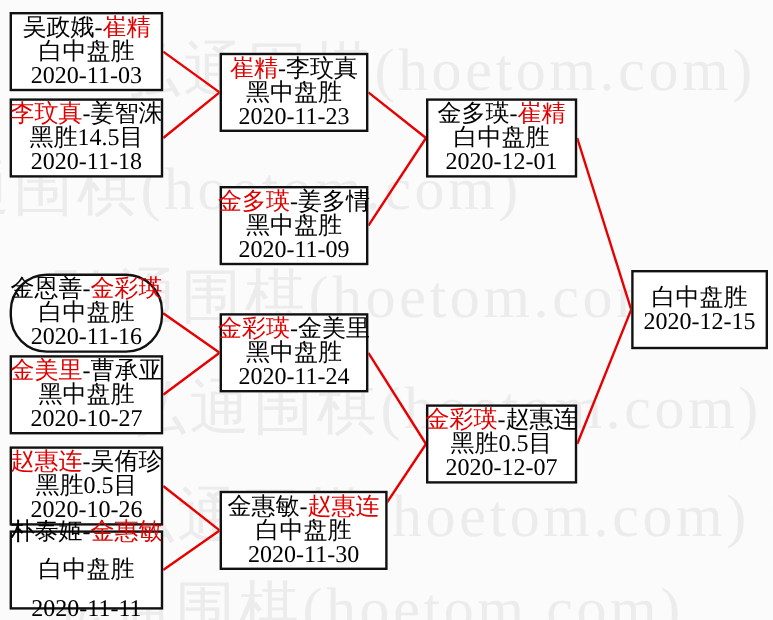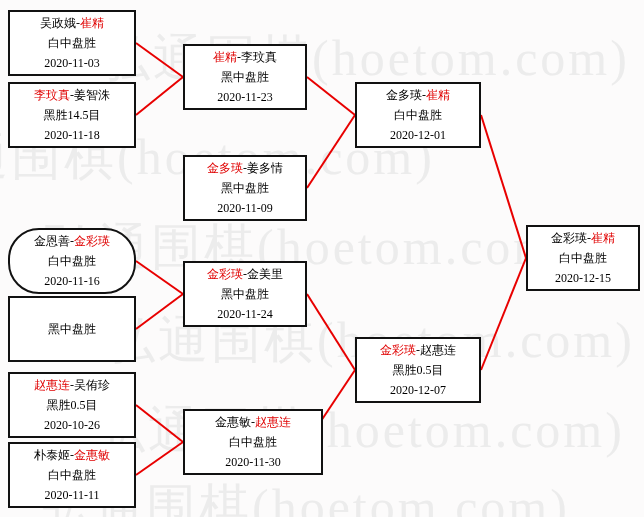--- a/index.html
+++ b/index.html
@@ -13,21 +13,21 @@
     font-size:50px; line-height:50px; letter-spacing:3px;
     white-space:nowrap; user-select:none;
     font-family:"Liberation Serif","DejaVu Serif",serif;
   }
   #lines { position:absolute; left:0; top:0; z-index:1; pointer-events:none; }
   .match {
     position:absolute; z-index:2; box-sizing:border-box;
     background:#ffffff; border:2px solid #111111;
     display:flex; flex-direction:column; justify-content:center;
     align-items:center; text-align:center;
-    font-size:12px; line-height:20px; color:#000000;
+    font-size:20px; line-height:20px; color:#000000;
   }
   .match .row { white-space:nowrap; }
 </style>
 </head>
 <body>
 
 <div id="stage">
   <div id="watermarks">
       <div class="wm" style="left: 100px; top: 33px; color: rgb(236, 236, 236);">弘通围棋(hoetom.com)</div>
       <div class="wm" style="left: -95px; top: 132px; color: rgb(236, 236, 236);">弘通围棋(hoetom.com)</div>
@@ -60,28 +60,30 @@
     <div class="row"><span style="color: rgb(224, 0, 0);">李玟真</span><span>-</span><span>姜智洙</span></div>
     <div class="row">黑胜14.5目</div>
     <div class="row">2020-11-18</div>
   </div>
       <div class="match" style="left: 8px; top: 228px; width: 128px; height: 66px; border-radius: 31px;">
     <div class="row"><span>金恩善</span><span>-</span><span style="color: rgb(224, 0, 0);">金彩瑛</span></div>
     <div class="row">白中盘胜</div>
     <div class="row">2020-11-16</div>
   </div>
       <div class="match" style="left: 8px; top: 296px; width: 128px; height: 66px;">
+    <div class="row"><span style="color: rgb(224, 0, 0);">金美里</span><span>-</span><span>曹承亚</span></div>
     <div class="row">黑中盘胜</div>
+    <div class="row">2020-10-27</div>
   </div>
       <div class="match" style="left: 8px; top: 372px; width: 128px; height: 66px;">
     <div class="row"><span style="color: rgb(224, 0, 0);">赵惠连</span><span>-</span><span>吴侑珍</span></div>
     <div class="row">黑胜0.5目</div>
     <div class="row">2020-10-26</div>
   </div>
-      <div class="match" style="left: 8px; top: 442px; width: 128px; height: 66px;">
+      <div class="match" style="left: 8px; top: 442px; width: 128px; height: 66px; gap: 12px;">
     <div class="row"><span>朴泰姬</span><span>-</span><span style="color: rgb(224, 0, 0);">金惠敏</span></div>
     <div class="row">白中盘胜</div>
     <div class="row">2020-11-11</div>
   </div>
       <div class="match" style="left: 183px; top: 44px; width: 124px; height: 66px;">
     <div class="row"><span style="color: rgb(224, 0, 0);">崔精</span><span>-</span><span>李玟真</span></div>
     <div class="row">黑中盘胜</div>
     <div class="row">2020-11-23</div>
   </div>
       <div class="match" style="left: 183px; top: 155px; width: 124px; height: 66px;">
@@ -103,18 +105,17 @@
     <div class="row"><span>金多瑛</span><span>-</span><span style="color: rgb(224, 0, 0);">崔精</span></div>
     <div class="row">白中盘胜</div>
     <div class="row">2020-12-01</div>
   </div>
       <div class="match" style="left: 355px; top: 337px; width: 126px; height: 66px;">
     <div class="row"><span style="color: rgb(224, 0, 0);">金彩瑛</span><span>-</span><span>赵惠连</span></div>
     <div class="row">黑胜0.5目</div>
     <div class="row">2020-12-07</div>
   </div>
       <div class="match" style="left: 526px; top: 225px; width: 114px; height: 66px;">
-    <div class="row"><span>金彩瑛</span><span>-</span><span style="color: rgb(224, 0, 0);">崔精</span></div>
     <div class="row">白中盘胜</div>
     <div class="row">2020-12-15</div>
   </div>
     </div>
 </div>
 
 </body></html>

